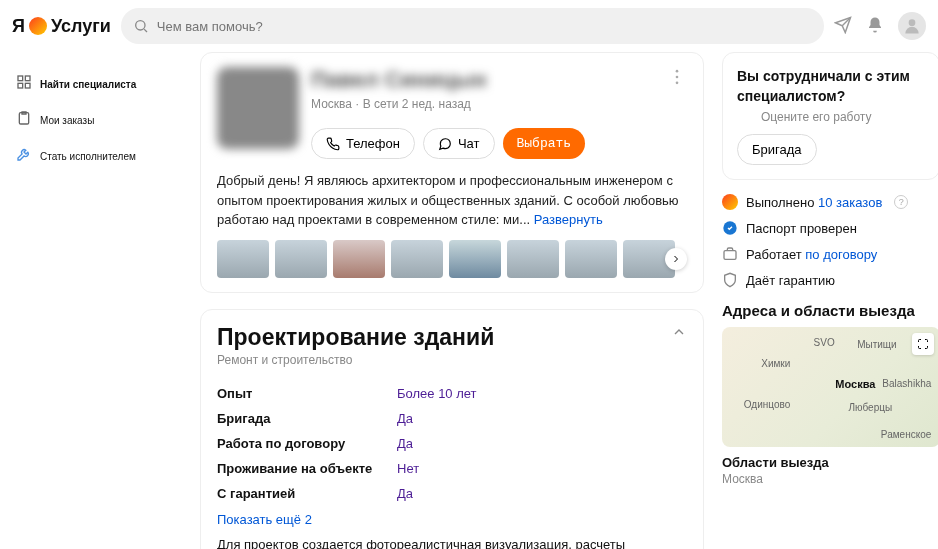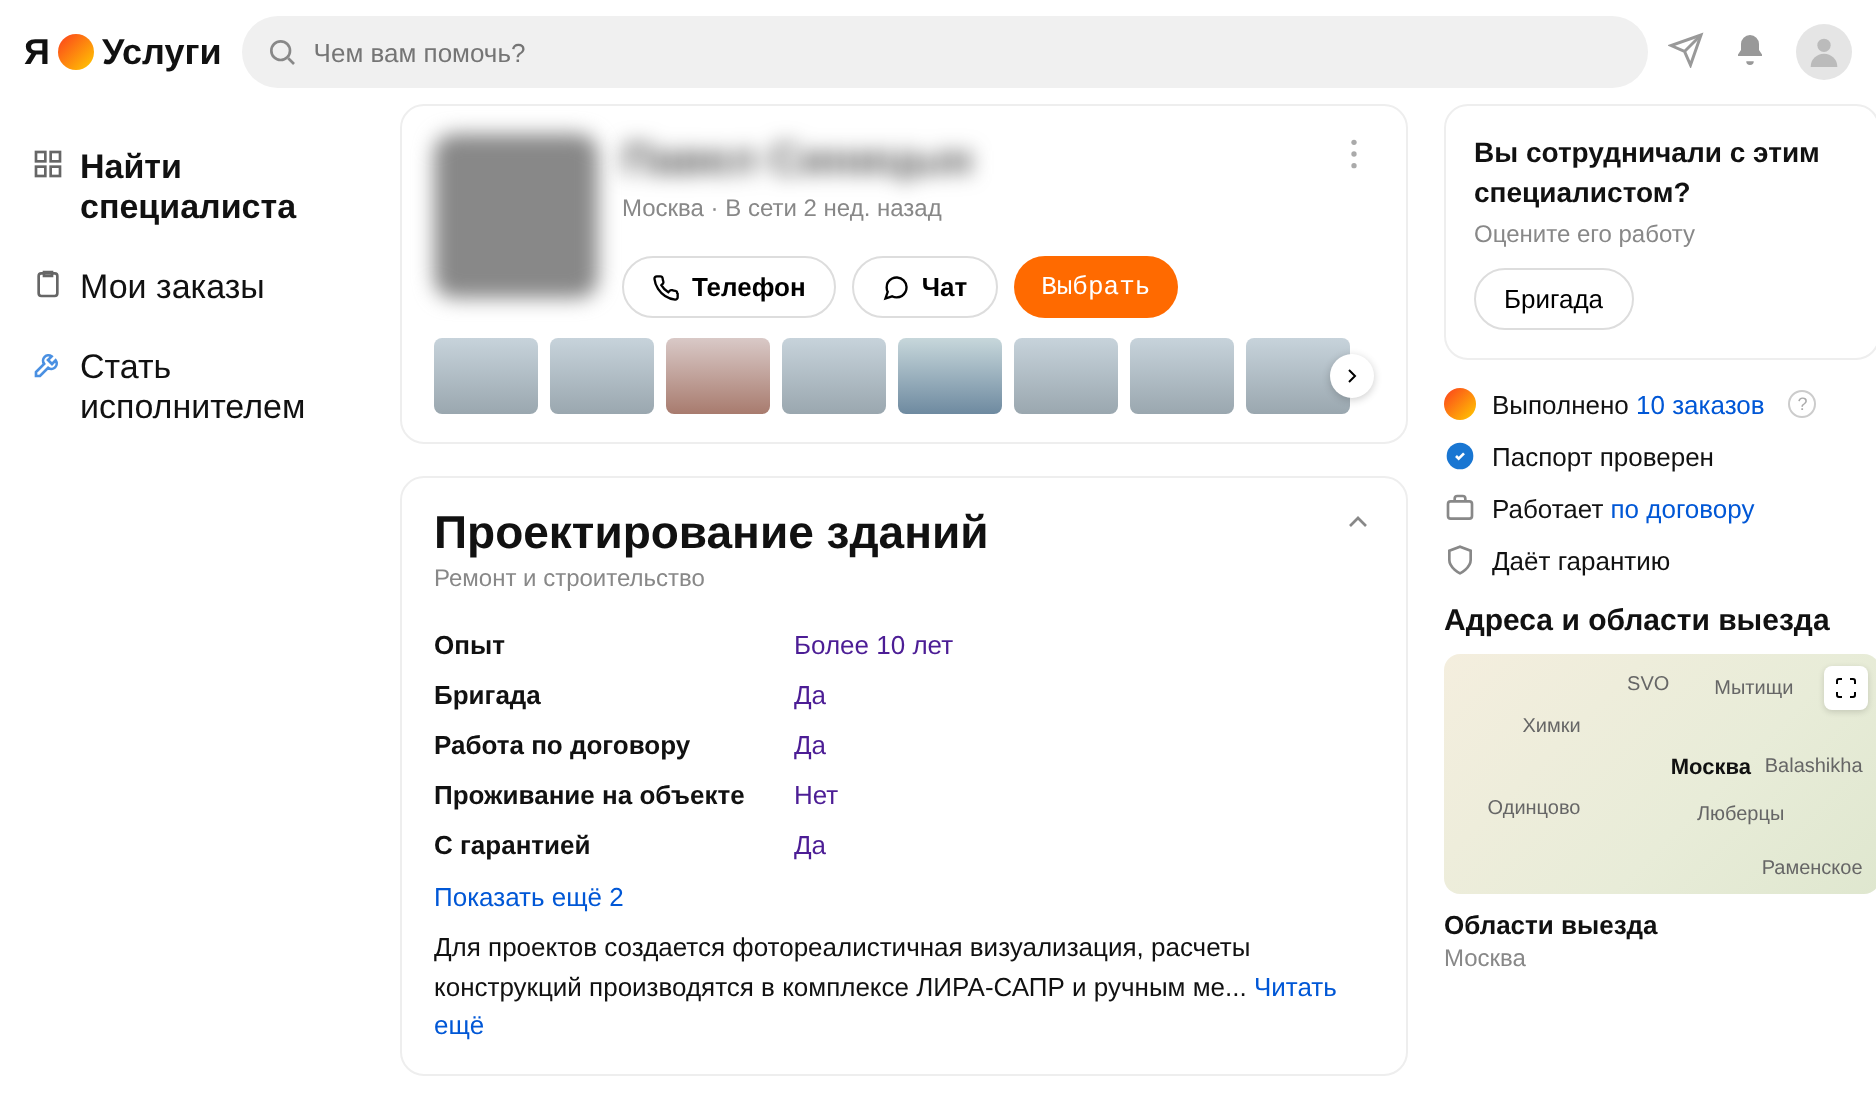--- a/index.html
+++ b/index.html
@@ -12,34 +12,34 @@
 .search-wrap { flex: 1; position: relative; }
 .search-input { width: 100%; height: 36px; border-radius: 18px; border: none; background: #f0f0f0; padding: 0 16px 0 36px; font-size: 13px; outline: none; }
 .search-icon { position: absolute; left: 12px; top: 50%; transform: translateY(-50%); width: 16px; height: 16px; color: #888; }
 .hdr-icons { display: flex; align-items: center; gap: 14px; color: #999; }
 .hdr-icons svg { width: 18px; height: 18px; }
 .avatar-ph { width: 28px; height: 28px; border-radius: 50%; background: #e5e5e5; display: flex; align-items: center; justify-content: center; }
 .avatar-ph svg { width: 20px; height: 20px; color: #bbb; }
 
 .layout { display: flex; gap: 18px; padding: 0 12px 20px; }
 .sidebar { width: 170px; flex-shrink: 0; padding-top: 12px; }
-.side-item { display: flex; align-items: flex-start; gap: 8px; padding: 10px 4px; font-size: 17px; cursor: pointer; }
+.side-item { display: flex; align-items: flex-end; gap: 8px; padding: 10px 4px; font-size: 10px; cursor: pointer; }
 .side-item.active { font-weight: 700; }
 .side-item svg { width: 16px; height: 16px; color: #666; flex-shrink: 0; }
 .side-item:nth-child(3) svg { color: #4a90e2; }
 
 .main { flex: 1; display: flex; flex-direction: column; gap: 16px; }
 .card { border: 1px solid #eee; border-radius: 12px; padding: 14px 16px; background: #fff; }
 .profile-top { display: flex; gap: 12px; position: relative; }
 .profile-pic { width: 82px; height: 82px; border-radius: 10px; background: #888; filter: blur(5px); flex-shrink: 0; }
 .profile-meta { flex: 1; }
 .profile-name { font-size: 22px; font-weight: 700; filter: blur(5px); color: #555; margin-bottom: 4px; }
 .profile-sub { color: #888; font-size: 12px; margin-bottom: 17px; }
 .profile-actions { display: flex; gap: 8px; }
-.pill { display: inline-flex; align-items: center; gap: 6px; border: 1px solid #ddd; border-radius: 18px; padding: 7px 14px; font-size: 13px; cursor: pointer; background: #fff; font-weight: bold; }
+.pill { display: inline-flex; align-items: center; gap: 6px; border: 1px solid #ddd; border-radius: 18px; padding: 7px 14px; font-size: 13px; cursor: pointer; background: #fff; }
 .pill.primary { background: #ff6a00; color: #fff; border: none; font-weight: 500; font-family: Liberation Mono, monospace; }
 .pill svg { width: 14px; height: 14px; }
 .menu-dots { position: absolute; right: 0; top: 0; width: 20px; height: 20px; color: #aaa; cursor: pointer; }
 .profile-desc { margin-top: 12px; font-size: 13px; line-height: 1.5; color: #222; }
 .link { color: #0057d6; cursor: pointer; }
 .gallery { display: flex; gap: 6px; margin-top: 10px; position: relative; align-items: center; }
 .thumb { width: 52px; height: 38px; border-radius: 4px; background: linear-gradient(#c7d3db, #9aa7af); flex-shrink: 0; }
 .thumb:nth-child(3) { background: linear-gradient(#d9c9c7, #a87b6e); }
 .thumb:nth-child(5) { background: linear-gradient(#c7d7db, #6e8aa0); }
 .gal-next { width: 22px; height: 22px; border-radius: 50%; background: #fff; box-shadow: 0 1px 4px rgba(0,0,0,.2); display: flex; align-items: center; justify-content: center; cursor: pointer; margin-left: -16px; z-index: 2; }
@@ -50,21 +50,21 @@
 .chev { color: #888; cursor: pointer; }
 .props { margin-top: 14px; }
 .prop-row { display: flex; padding: 5px 0; font-size: 13px; }
 .prop-label { width: 180px; font-weight: 700; }
 .prop-val { color: #4c1d95; }
 .section-desc { font-size: 13px; line-height: 1.5; margin-top: 8px; }
 
 .right { width: 218px; flex-shrink: 0; display: flex; flex-direction: column; gap: 14px; }
 .right-card { border: 1px solid #eee; border-radius: 12px; padding: 14px; }
 .right-title { font-weight: 700; font-size: 14px; line-height: 1.4; }
-.right-sub { color: #888; font-size: 12px; margin-top: 4px; }
+.right-sub { color: #888; font-size: 12px; margin-top: 4px; margin-left: 24px; }
 .rate-btn { display: inline-block; margin-top: 10px; border: 1px solid #ddd; border-radius: 18px; padding: 7px 14px; font-size: 13px; cursor: pointer; background: #fff; }
 .badges { display: flex; flex-direction: column; gap: 10px; font-size: 13px; }
 .badge { display: flex; align-items: center; gap: 8px; }
 .badge svg, .badge .b-dot { width: 16px; height: 16px; flex-shrink: 0; }
 .qmark { width: 14px; height: 14px; border: 1px solid #ccc; border-radius: 50%; display: inline-flex; align-items: center; justify-content: center; font-size: 9px; color: #aaa; margin-left: 4px; }
 .map-hd { font-weight: 700; font-size: 15px; margin-bottom: 8px; }
 .map-box { width: 100%; height: 120px; border-radius: 8px; background: linear-gradient(135deg, #f4eede 0%, #e8ecd8 60%, #dfe7cf 100%); position: relative; overflow: hidden; }
 .map-label { position: absolute; font-size: 10px; color: #666; text-align: center; }
 .map-moscow { position: absolute; left: 52%; top: 42%; font-size: 11px; font-weight: 700; }
 .map-expand { position: absolute; right: 6px; top: 6px; width: 22px; height: 22px; background: #fff; border-radius: 4px; display: flex; align-items: center; justify-content: center; box-shadow: 0 1px 3px rgba(0,0,0,.15); cursor: pointer; }
@@ -158,20 +158,23 @@
           </div>
         </div>
         <div class="menu-dots">
           <svg viewBox="0 0 24 24" fill="currentColor">
               <circle cx="12" cy="5" r="1.6"></circle>
               <circle cx="12" cy="12" r="1.6"></circle>
               <circle cx="12" cy="19" r="1.6"></circle>
             </svg>
         </div>
       </div>
+      <div class="profile-desc">
+        <span>Добрый день! Я являюсь архитектором и профессиональным инженером с опытом проектирования жилых и общественных зданий. С особой любовью работаю над проектами в современном стиле: ми... </span><span class="link">Развернуть</span>
+      </div>
       <div class="gallery">
         <div class="thumb"></div>
         <div class="thumb"></div>
         <div class="thumb"></div>
         <div class="thumb"></div>
         <div class="thumb"></div>
         <div class="thumb"></div>
         <div class="thumb"></div>
         <div class="thumb"></div>
         <div class="gal-next">

